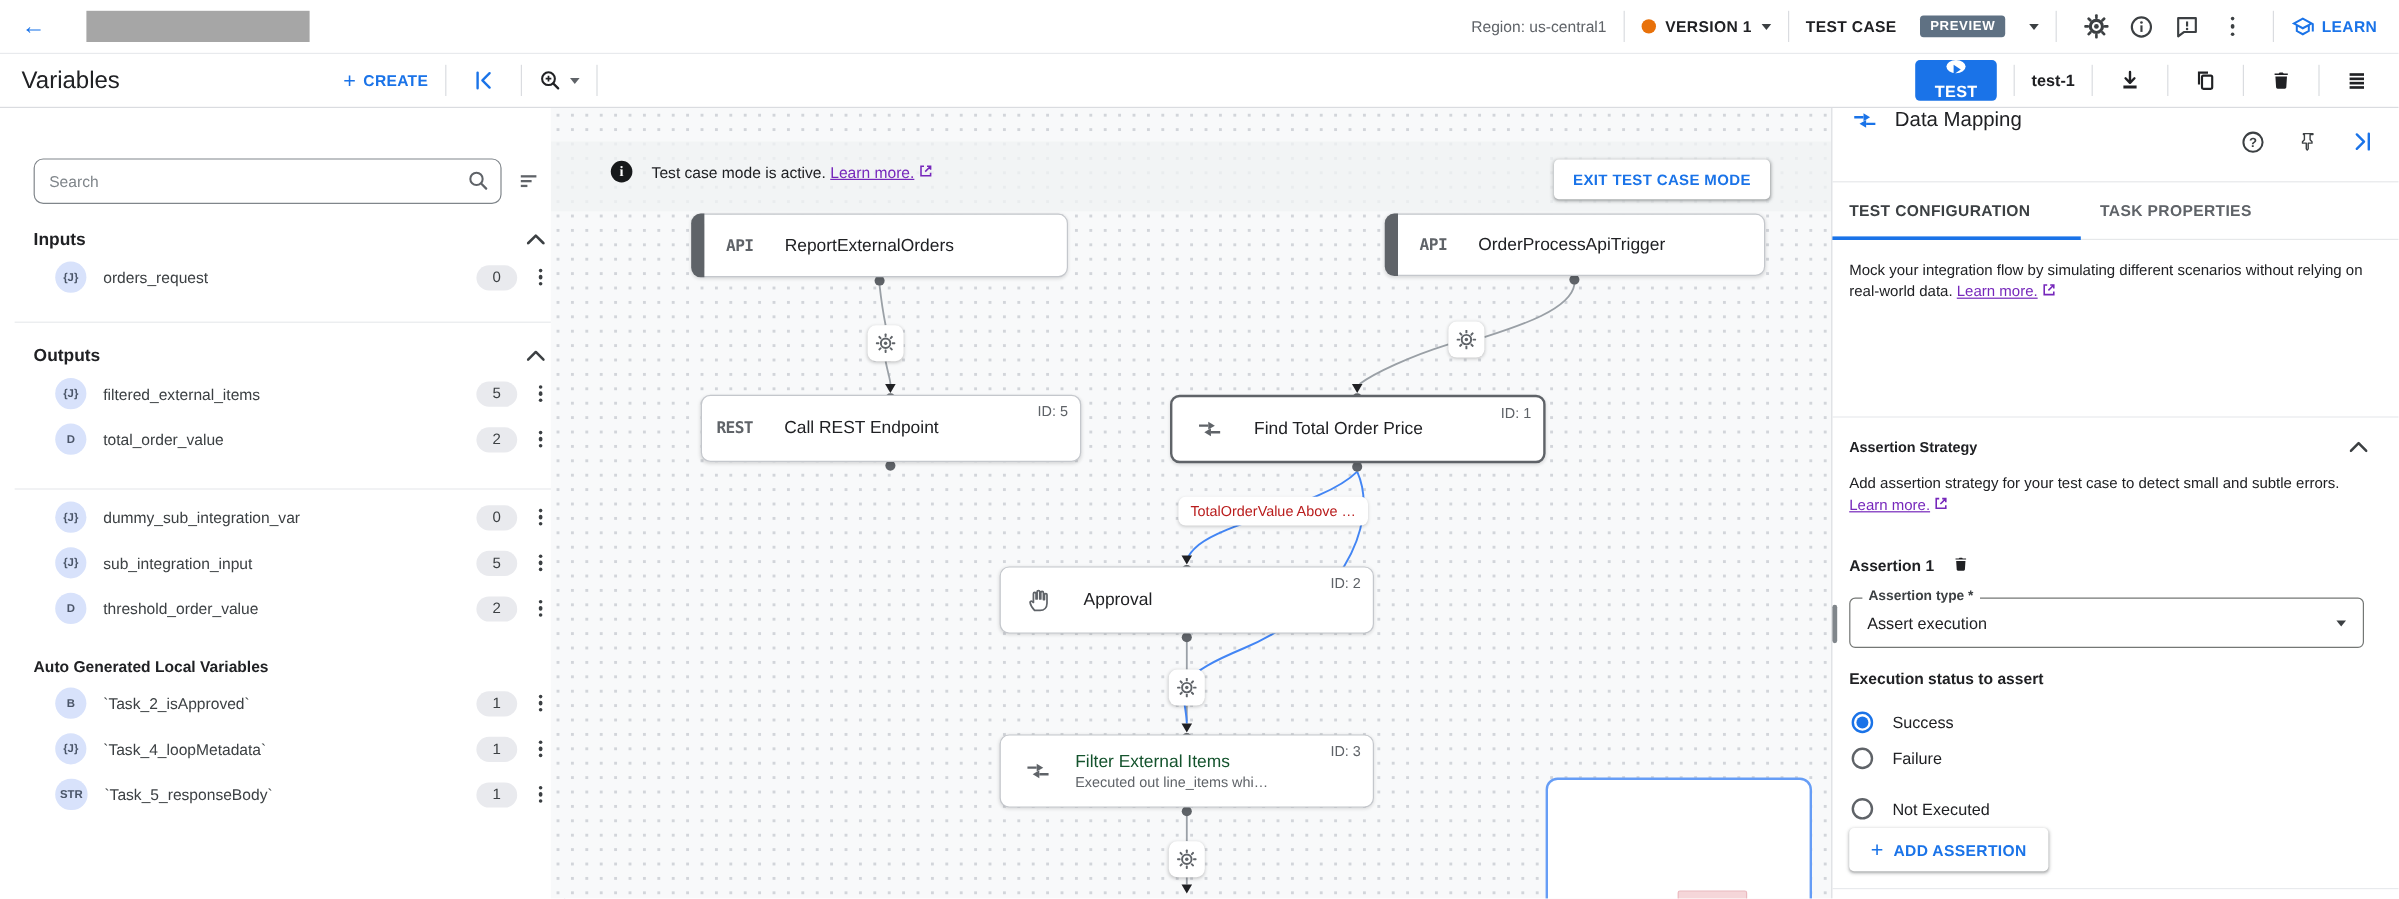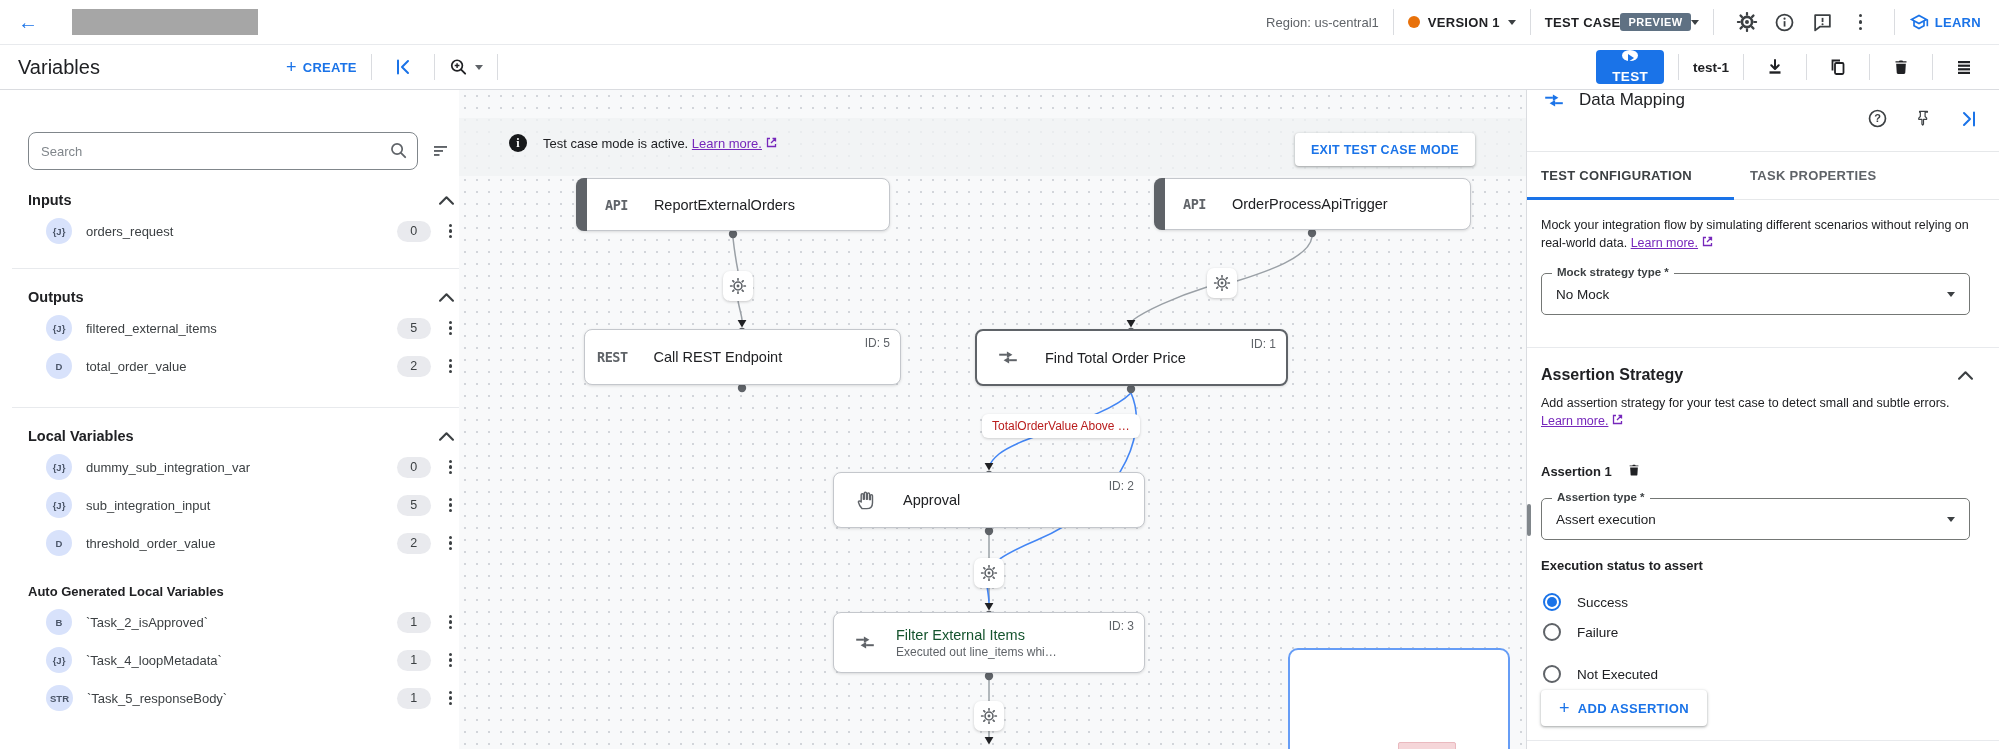--- a/index.html
+++ b/index.html
@@ -9,21 +9,21 @@
   
   .topbar { position:absolute; left:0; top:0; width:100%; height:45px; display:flex; align-items:center; background:#fff; border-bottom:1px solid #e8eaed; padding:0 18px; }
   .back { color:#1a73e8; font-size:20px; width:30px; cursor:pointer; }
   .redacted { width:186px; height:26px; background:#a6a6a6; margin-left:24px; }
   .tb-right { margin-left:auto; display:flex; align-items:center; }
   .vdiv { width:1px; height:26px; background:#dadce0; margin:0 14px; }
   .region { color:#5f6368; font-size:13px; }
   .ver { display:flex; align-items:center; gap:8px; font-size:13px; font-weight:700; letter-spacing:.3px; cursor:pointer; }
   .odot { width:12px; height:12px; border-radius:50%; background:#e8710a; }
   .caret { width:0; height:0; border-left:4.5px solid transparent; border-right:4.5px solid transparent; border-top:5px solid #3c4043; display:inline-block; }
-  .tcase { display:flex; align-items:center; gap:0; font-size:13px; font-weight:700; letter-spacing:.3px; cursor:pointer; }
+  .tcase { display:flex; align-items:center; gap:20px; font-size:13px; font-weight:700; letter-spacing:.3px; cursor:pointer; }
   .badge-preview { background:#5f7183; color:#fff; font-size:11px; font-weight:700; letter-spacing:.5px; padding:3px 8px; border-radius:3px; }
   .tico { width:38px; display:flex; justify-content:center; align-items:center; cursor:pointer; }
   .learn { display:flex; align-items:center; gap:6px; color:#1a73e8; font-weight:700; font-size:13px; letter-spacing:.3px; cursor:pointer; }
   .dots3 { display:flex; flex-direction:column; gap:3px; }
   .dots3 i { width:3.5px; height:3.5px; border-radius:50%; background:#3c4043; }
 
   
   .toolbar { position:absolute; left:0; top:45px; width:100%; height:45px; display:flex; align-items:center; background:#fff; border-bottom:1px solid #dadce0; padding:0 18px; }
   .tl-title { font-size:20px; color:#202124; width:268px; }
   .create { display:flex; align-items:center; gap:6px; color:#1a73e8; font-weight:700; font-size:13px; letter-spacing:.25px; cursor:pointer; }
@@ -90,21 +90,21 @@
   .ptab { font-size:13px; font-weight:700; letter-spacing:.3px; padding:0 4px 16px 14px; cursor:pointer; }
   .ptab.active { color:#3c4043; }
   .ptab.inactive { color:#5f6368; margin-left:40px; }
   .tab-underline { position:absolute; left:0; top:107px; width:207px; height:3px; background:#1a73e8; }
   .p-desc { position:absolute; left:14px; width:432px; font-size:12.5px; line-height:1.45; color:#202124; }
   .ofield { position:absolute; left:14px; width:429px; height:42px; border:1px solid #747775; border-radius:5px; background:#fff; display:flex; align-items:center; padding:0 14px; cursor:pointer; }
   .ofield .flabel { position:absolute; top:-8px; left:10px; background:#fff; padding:0 5px; font-size:11.5px; font-weight:700; color:#3c4043; }
   .ofield .fval { font-size:13.5px; color:#202124; }
   .ofield .caret { margin-left:auto; border-top-color:#3c4043; }
   .p-div { position:absolute; left:0; width:100%; height:1px; background:#e8eaed; }
-  .p-sec { position:absolute; left:14px; width:432px; display:flex; align-items:center; font-size:16px; font-weight:700; color:#202124; }
+  .p-sec { position:absolute; left:14px; width:432px; display:flex; align-items:center; font-size:12px; font-weight:700; color:#202124; }
   .p-sec .chev { margin-left:auto; cursor:pointer; }
   .p-sub { position:absolute; left:14px; display:flex; align-items:center; gap:14px; font-size:13px; font-weight:700; color:#202124; }
   .radio-row { position:absolute; left:16px; display:flex; align-items:center; gap:16px; font-size:13.5px; color:#202124; height:24px; }
   .radio { width:18px; height:18px; border:2px solid #5f6368; border-radius:50%; }
   .radio.sel { border-color:#1a73e8; position:relative; }
   .radio.sel::after { content:""; position:absolute; left:2px; top:2px; width:10px; height:10px; border-radius:50%; background:#1a73e8; }
   .addbtn { position:absolute; left:14px; height:36px; display:inline-flex; align-items:center; gap:8px; background:#fff; border-radius:4px; box-shadow:0 1px 2px rgba(60,64,67,.3),0 1px 3px 1px rgba(60,64,67,.15); color:#1a73e8; font-size:13px; font-weight:700; letter-spacing:.3px; padding:0 18px; cursor:pointer; }
   .scrollthumb { position:absolute; left:0; top:414px; width:4px; height:32px; background:#80868b; border-radius:2px; }
 </style>
 </head>
@@ -304,26 +304,20 @@
       <span class="pill">2</span>
       <span class="vdots">
           <i></i>
           <i></i>
           <i></i>
         </span>
     </div>
 
     <div class="sb-div" style="margin-top:26px"></div>
 
-    <div class="sec-h" style="margin-top:20px">
-      <span>Local Variables</span>
-      <span class="chev"><svg width="15" height="9" viewBox="0 0 14 8">
-            <path d="M1 7 7 1l6 6" fill="none" stroke="#3c4043" stroke-width="2" stroke-linecap="round" stroke-linejoin="round"></path>
-          </svg></span>
-    </div>
     <div class="vrow">
       <span class="chip">{J}</span>
       <span class="vname">dummy_sub_integration_var</span>
       <span class="pill">0</span>
       <span class="vdots">
           <i></i>
           <i></i>
           <i></i>
         </span>
     </div>
@@ -612,25 +606,20 @@
     <div class="tab-underline"></div>
 
     <div class="p-desc" style="top:126px">
       <span>Mock your integration flow by simulating different scenarios without relying on real-world data.</span>
       <span class="plink">Learn more.</span>
       <svg width="11" height="11" viewBox="0 0 11 11">
           <path d="M4 1.5H1.5v8h8V7M6.5 1.5h3v3M9.5 1.5 5 6" fill="none" stroke="#7627bb" stroke-width="1.3"></path>
         </svg>
     </div>
 
-    <div class="ofield" style="top:183px">
-      <span class="flabel">Mock strategy type *</span>
-      <span class="fval">No Mock</span>
-      <span class="caret"></span>
-    </div>
 
     <div class="p-div" style="top:257px"></div>
 
     <div class="p-sec" style="top:276px">
       <span>Assertion Strategy</span>
       <span class="chev"><svg width="15" height="9" viewBox="0 0 14 8">
             <path d="M1 7 7 1l6 6" fill="none" stroke="#3c4043" stroke-width="2" stroke-linecap="round" stroke-linejoin="round"></path>
           </svg></span>
     </div>
 

